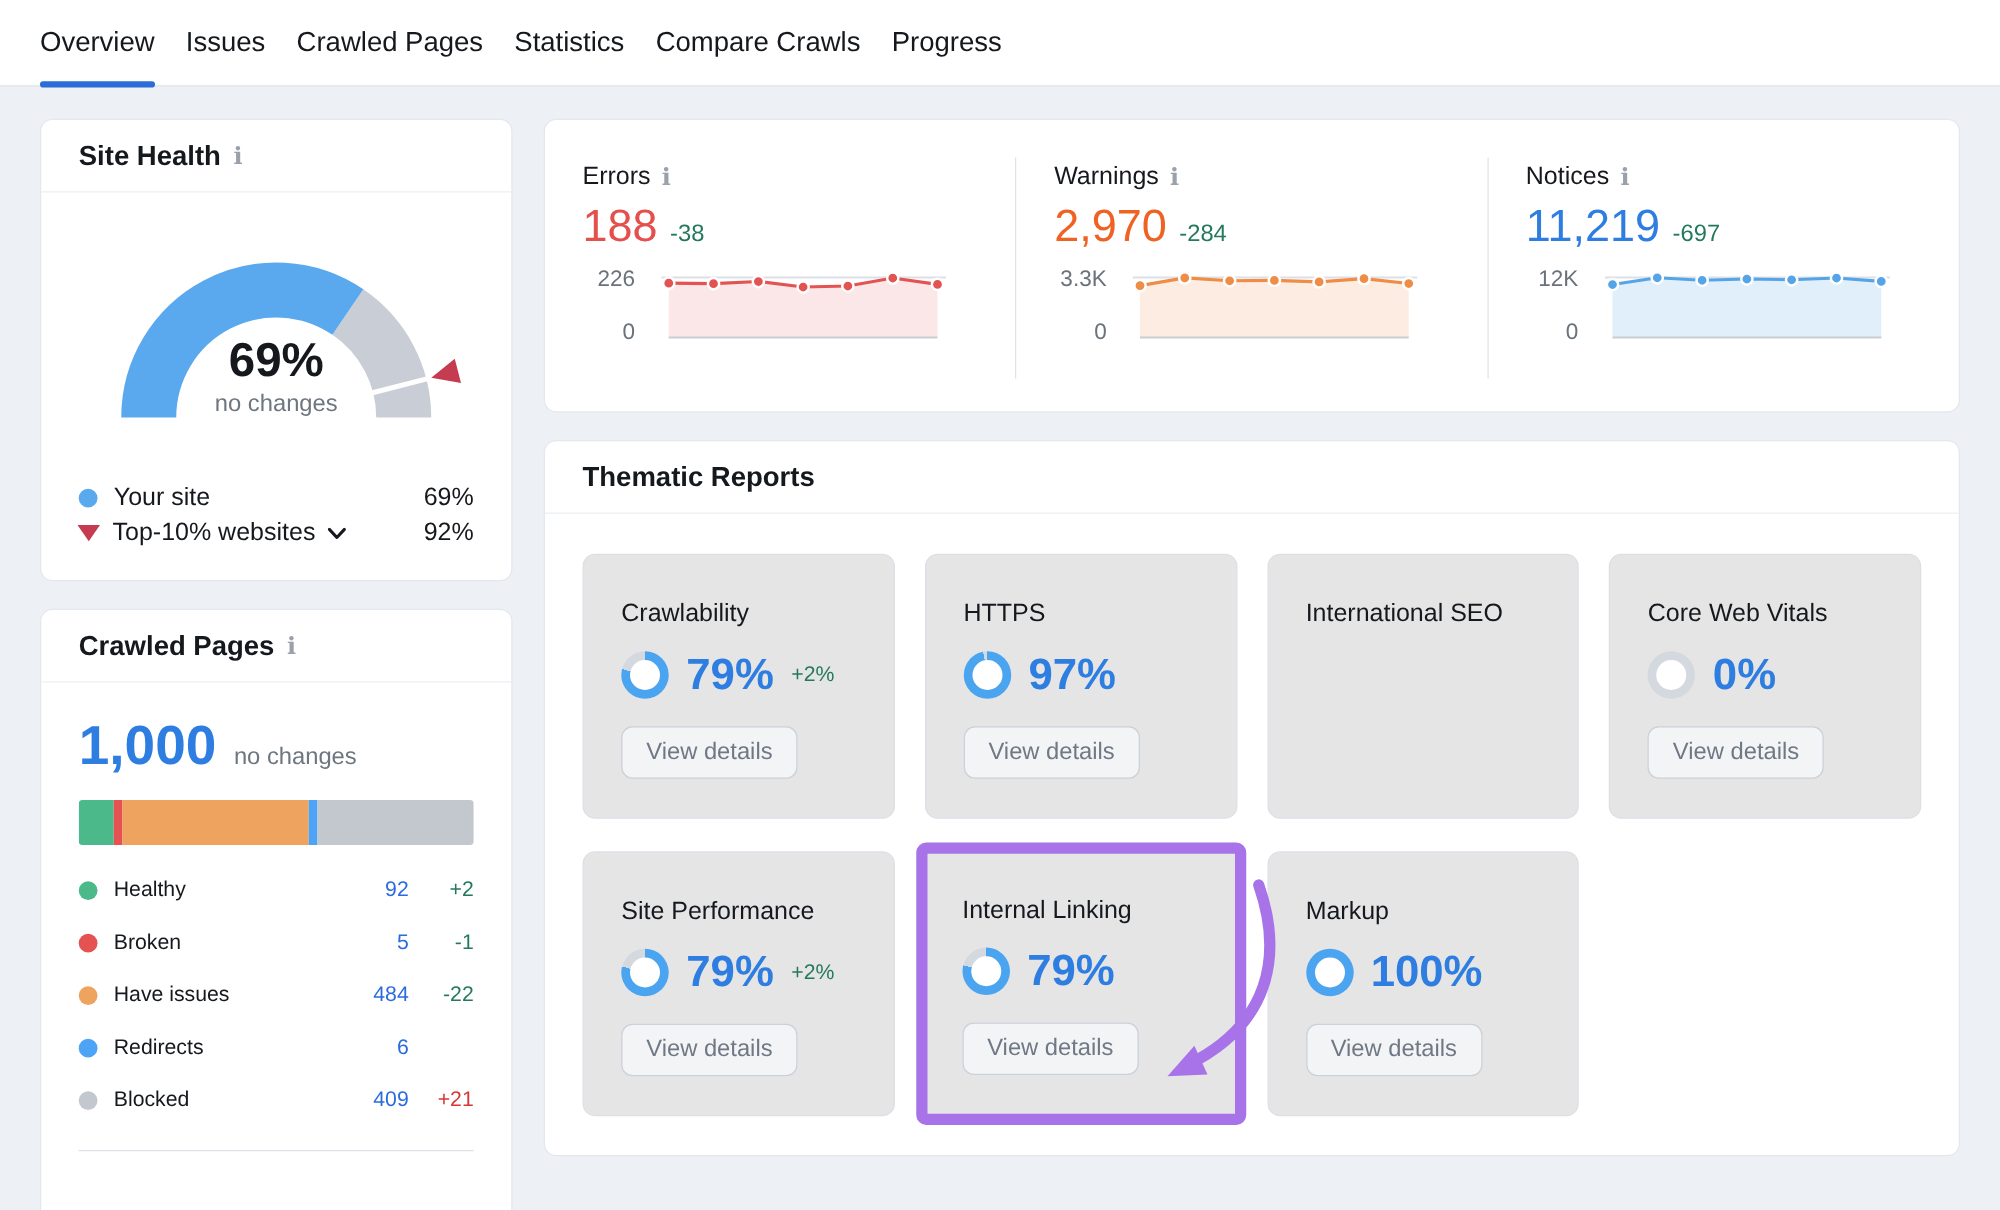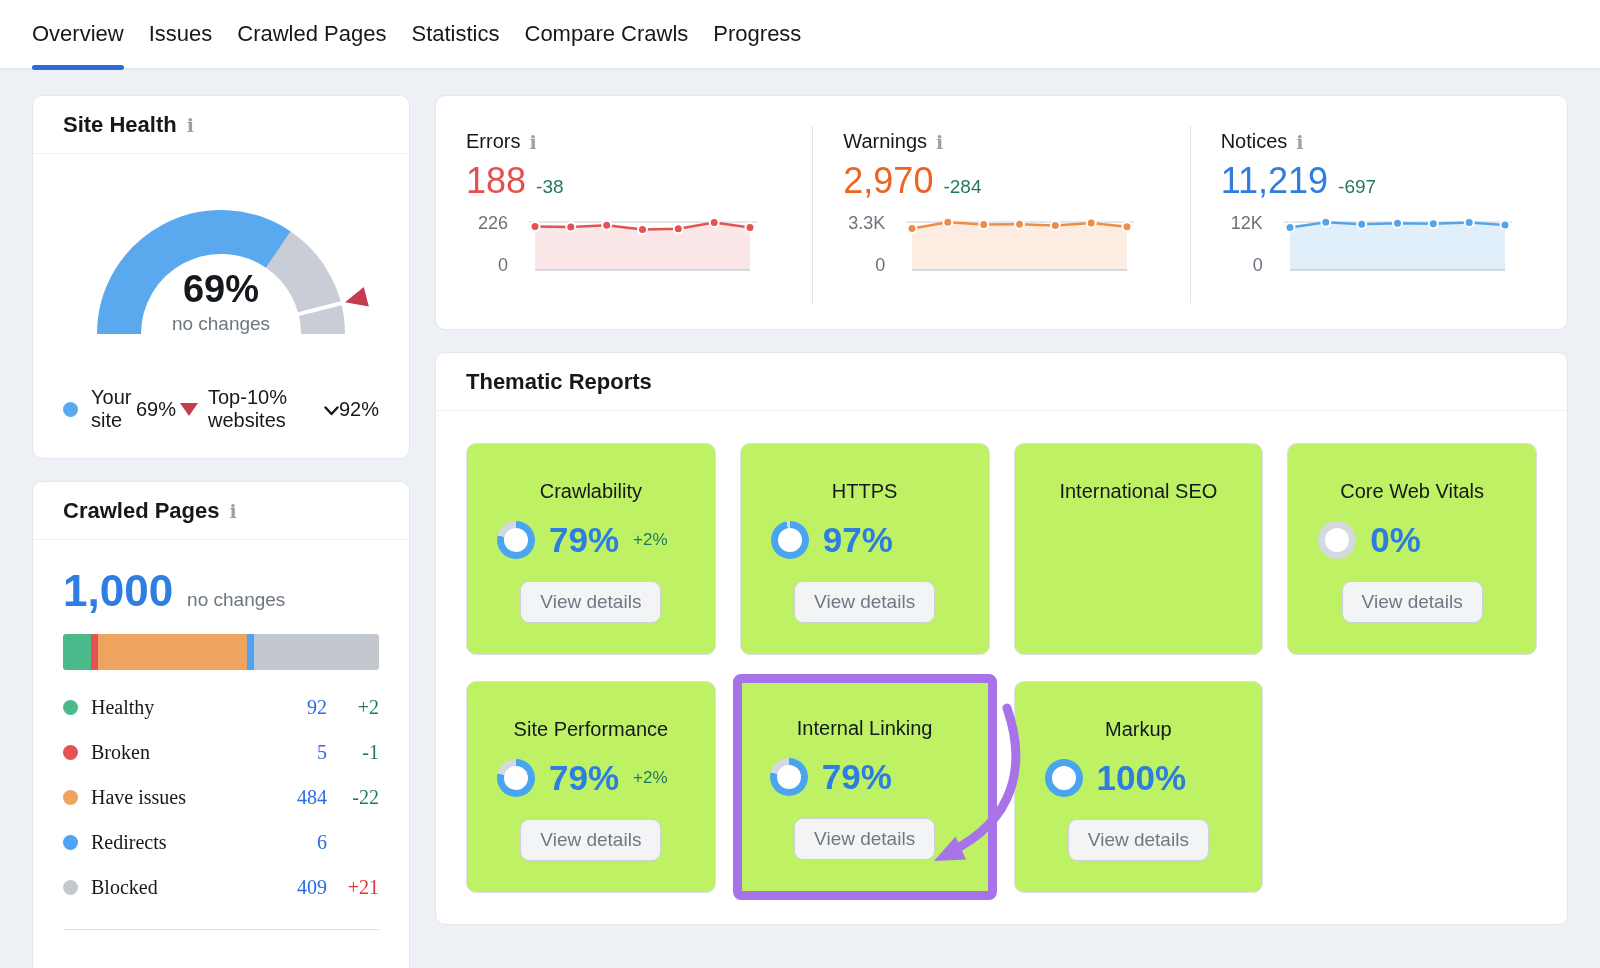--- a/index.html
+++ b/index.html
@@ -34,39 +34,39 @@
   .info-i {
     color:#9aa1ab; font-family:"DejaVu Serif", serif; font-size:19px;
     font-weight:700; line-height:1; cursor:pointer; padding-top:2px;
   }
   
   .sh-body { padding:20px 30px 26px; }
   .gauge-wrap { position:relative; width:300px; margin:8px auto 0; }
   .gauge-center { position:absolute; left:0; right:0; top:86px; text-align:center; }
   .g-val { font-size:38px; font-weight:700; }
   .g-note { font-size:19px; color:#6e7680; margin-top:2px; }
-  .sh-legend { margin-top:24px; display:flex; flex-direction:row; gap:5px; }
+  .sh-legend { margin-top:24px; display:flex; flex-direction:column; gap:5px; }
   .sh-row { display:flex; align-items:center; font-size:20px; }
   .dot { width:15px; height:15px; border-radius:50%; margin-right:13px; flex:none; }
   .tri {
     width:0; height:0; border-left:9px solid transparent; border-right:9px solid transparent;
     border-top:13px solid #c53b4f; margin-right:10px; margin-left:-1px; flex:none;
   }
   .sh-val { margin-left:auto; }
   .chev { margin-left:10px; cursor:pointer; }
   
   .crawled-card { height:522px; }
   .cp-body { padding:26px 30px 0; }
   .cp-totalrow { display:flex; align-items:baseline; gap:14px; }
   .cp-total { font-size:44px; font-weight:700; color:var(--accent-blue,#2e7de1); }
   .cp-note { font-size:19px; color:#6e7680; }
   .stackbar { display:flex; height:36px; border-radius:3px; overflow:hidden; margin-top:18px; }
   .stackbar .seg { min-width:7px; }
   .cp-legend { margin-top:26px; display:flex; flex-direction:column; gap:22px; }
-  .cp-row { display:flex; align-items:flex-start; font-size:20px;font-family:Liberation Serif, serif; }
+  .cp-row { display:flex; align-items:flex-start; font-size:17px; }
   .cp-label { flex:1; display:flex; align-items:center; }
   .cp-num { width:60px; text-align:right; color:#2b6be0; cursor:pointer; }
   .cp-chg { width:52px; text-align:right; }
   .cp-divider { height:1px; background:#dfe3e9; margin-top:30px; }
   
   .metrics-card { height:235px; display:flex; padding:30px 0 26px; }
   .metric { flex:1; padding:4px 28px 0 30px; }
   .metric + .metric { border-left:1px solid #dfe3e9; }
   .m-label { font-size:20px; display:flex; align-items:center; gap:9px; }
   .m-value { margin-top:7px; display:flex; align-items:baseline; gap:10px; }
@@ -77,22 +77,22 @@
     display:flex; flex-direction:column; justify-content:space-between;
     align-items:flex-end; width:42px; height:62px; font-size:18px; color:#6a727c;
     padding:0 0 2px; line-height:1;
   }
   
   .thematic-card { height:573px; }
   .them-grid {
     display:grid; grid-template-columns:repeat(4,1fr); gap:26px 24px; padding:32px 30px;
   }
   .mini {
-    border:1px solid #dbe0e7; border-radius:10px; background:#bef264;
-    padding:36px 30px 26px; min-height:212px;text-align:center;
+    border:1px solid #dbe0e7; border-radius:10px; background:#e5e5e5;
+    padding:36px 30px 26px; min-height:212px;
   }
   .mini.highlighted {
     border:9px solid var(--purple,#a873e8); border-radius:8px; margin:-7px;
     padding:34px 28px 12px;
   }
   .mini-title { font-size:20px; }
   .mini-score { display:flex; align-items:center; gap:14px; margin-top:17px; }
   .donut { width:38px; height:38px; border-radius:50%; position:relative; flex:none; }
   .donut::after { content:""; position:absolute; inset:7px; background:#fff; border-radius:50%; }
   .mini-pct { font-size:35px; font-weight:700; color:var(--accent-blue,#2e7de1); }

